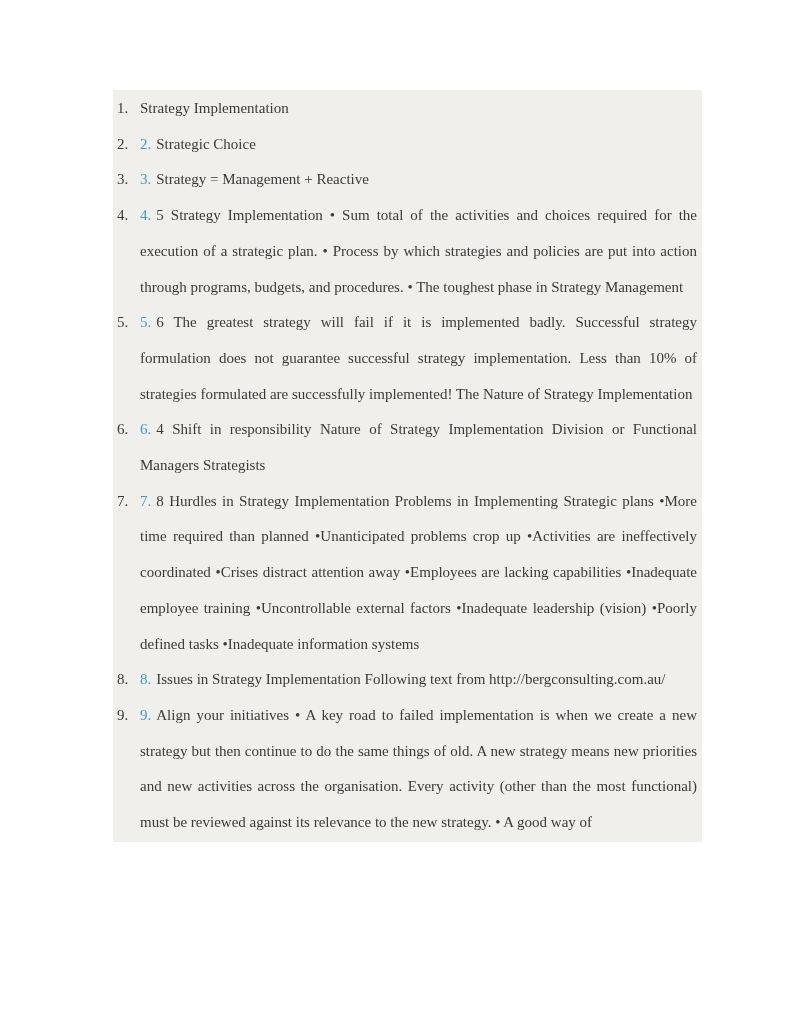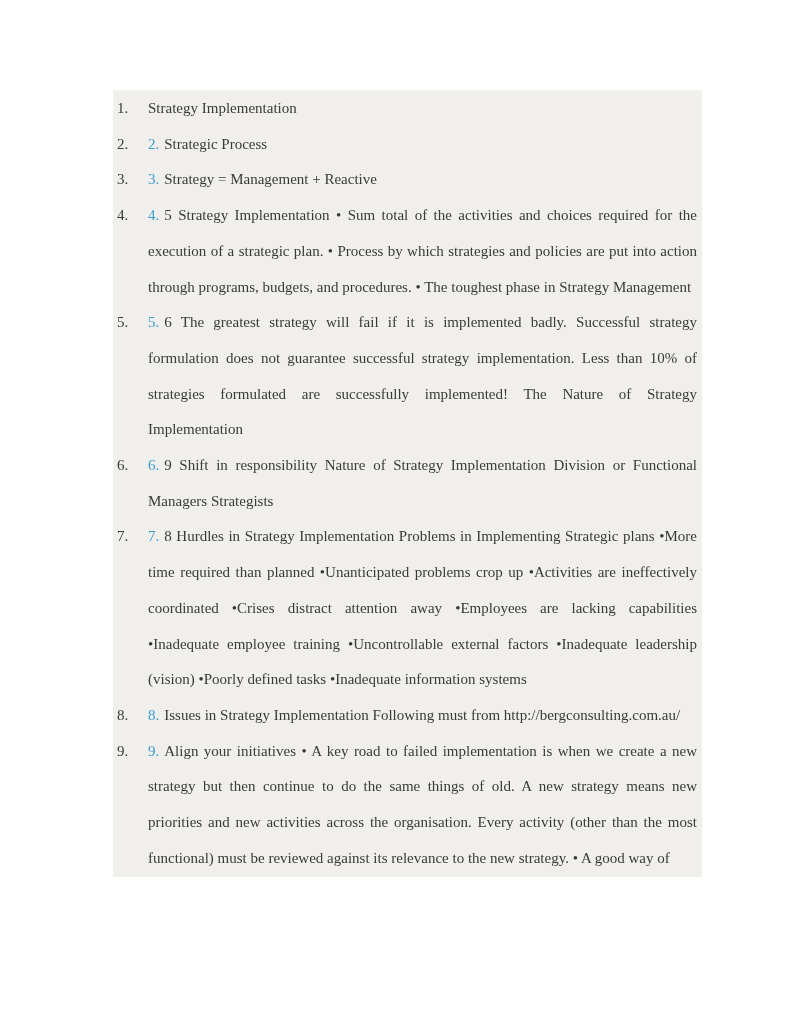--- a/index.html
+++ b/index.html
@@ -42,72 +42,71 @@
   }
   .marker {
     flex: 0 0 23px;
     width: 23px;
     white-space: nowrap;
   }
   .item-text {
     flex: 1 1 auto;
     text-align: justify;
     min-width: 0;
-    margin-left: 8px;
   }
   .ref {
     color: var(--accent);
   }
   .ref:not(:empty) {
     margin-right: 5px;
   }
 </style>
 </head>
 <body>
 
 <div class="content-area">
   <ol class="numbered-list">
   <li class="list-item">
     <span class="marker">1.</span>
     <div class="item-text"><span class="ref"></span><span class="body">Strategy Implementation</span></div>
   </li>
 
   <li class="list-item">
     <span class="marker">2.</span>
-    <div class="item-text"><span class="ref">2.</span><span class="body">Strategic Process</span></div>
+    <div class="item-text"><span class="ref">2.</span><span class="body">Strategic Choice</span></div>
   </li>
 
   <li class="list-item">
     <span class="marker">3.</span>
     <div class="item-text"><span class="ref">3.</span><span class="body">Strategy = Management + Reactive</span></div>
   </li>
 
   <li class="list-item">
     <span class="marker">4.</span>
     <div class="item-text"><span class="ref">4.</span><span class="body">5 Strategy Implementation • Sum total of the activities and choices required for the execution of a strategic plan. • Process by which strategies and policies are put into action through programs, budgets, and procedures. • The toughest phase in Strategy Management</span></div>
   </li>
 
   <li class="list-item">
     <span class="marker">5.</span>
     <div class="item-text"><span class="ref">5.</span><span class="body">6 The greatest strategy will fail if it is implemented badly. Successful strategy formulation does not guarantee successful strategy implementation. Less than 10% of strategies formulated are successfully implemented! The Nature of Strategy Implementation</span></div>
   </li>
 
   <li class="list-item">
     <span class="marker">6.</span>
-    <div class="item-text"><span class="ref">6.</span><span class="body">9 Shift in responsibility Nature of Strategy Implementation Division or Functional Managers Strategists</span></div>
+    <div class="item-text"><span class="ref">6.</span><span class="body">4 Shift in responsibility Nature of Strategy Implementation Division or Functional Managers Strategists</span></div>
   </li>
 
   <li class="list-item">
     <span class="marker">7.</span>
     <div class="item-text"><span class="ref">7.</span><span class="body">8 Hurdles in Strategy Implementation Problems in Implementing Strategic plans •More time required than planned •Unanticipated problems crop up •Activities are ineffectively coordinated •Crises distract attention away •Employees are lacking capabilities •Inadequate employee training •Uncontrollable external factors •Inadequate leadership (vision) •Poorly defined tasks •Inadequate information systems</span></div>
   </li>
 
   <li class="list-item">
     <span class="marker">8.</span>
-    <div class="item-text"><span class="ref">8.</span><span class="body">Issues in Strategy Implementation Following must from http://bergconsulting.com.au/</span></div>
+    <div class="item-text"><span class="ref">8.</span><span class="body">Issues in Strategy Implementation Following text from http://bergconsulting.com.au/</span></div>
   </li>
 
   <li class="list-item">
     <span class="marker">9.</span>
     <div class="item-text"><span class="ref">9.</span><span class="body">Align your initiatives • A key road to failed implementation is when we create a new strategy but then continue to do the same things of old. A new strategy means new priorities and new activities across the organisation. Every activity (other than the most functional) must be reviewed against its relevance to the new strategy. • A good way of</span></div>
   </li>
 </ol>
 </div>
 
 </body></html>

